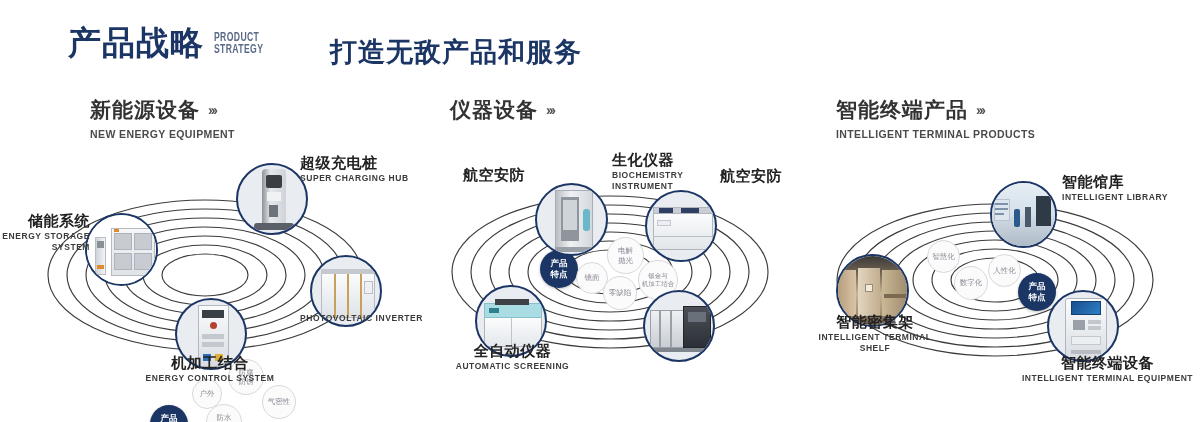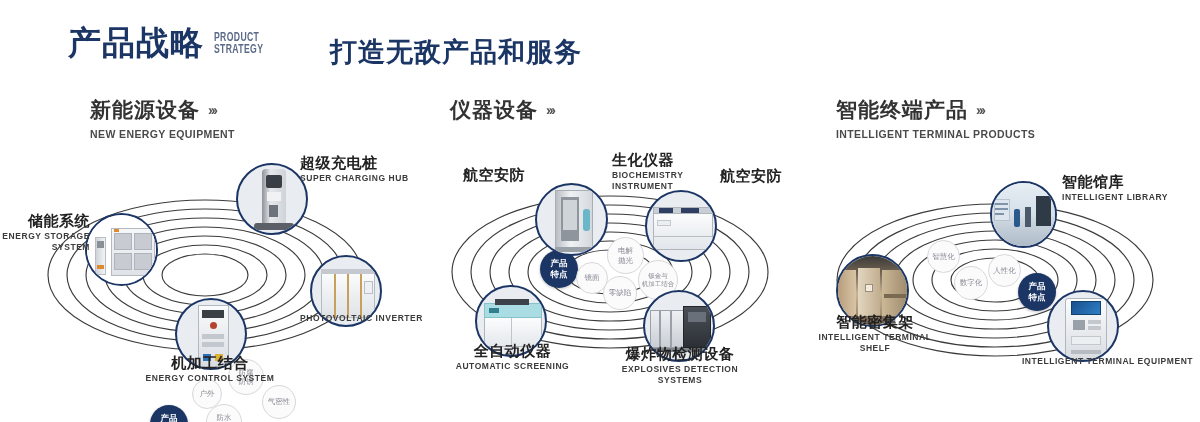--- a/index.html
+++ b/index.html
@@ -248,24 +248,20 @@
     <div class="node" style="left:243px;top:140px;width:72px;height:72px;">
       <div class="art">
         <div class="bx" style="left:5px;top:18px;width:34px;height:38px;background:linear-gradient(180deg,#eef0f3,#c9ced4);border:1px solid #9aa0a7;"></div>
         <div class="bx" style="left:14px;top:18px;width:1.5px;height:38px;background:#9aa0a7;"></div>
         <div class="bx" style="left:25px;top:18px;width:1.5px;height:38px;background:#9aa0a7;"></div>
         <div class="bx" style="left:38px;top:14px;width:28px;height:42px;background:linear-gradient(180deg,#4b5058,#2c3036);border:1px solid #22262b;"></div>
         <div class="bx" style="left:43px;top:20px;width:18px;height:10px;background:#6a7079;"></div>
         <div class="bx" style="left:5px;top:56px;width:61px;height:4px;background:#7f858d;"></div>
       </div>
     </div>
-    <div class="lbl center" style="left:200px;top:196px;width:160px;">
-      <div class="cn">爆炸物检测设备</div>
-      <div class="en">EXPLOSIVES DETECTION SYSTEMS</div>
-    </div>
 
     <div class="node" style="left:75px;top:135px;width:72px;height:72px;">
       <div class="art">
         <div class="bx" style="left:7px;top:30px;width:58px;height:30px;background:linear-gradient(180deg,#fbfcfd,#e4e8ec);border:1px solid #b0b5bc;"></div>
         <div class="bx" style="left:7px;top:16px;width:58px;height:15px;background:#a9dde3;border:1px solid #86c2ca;"></div>
         <div class="bx" style="left:18px;top:12px;width:34px;height:6px;background:#3d4249;"></div>
         <div class="bx" style="left:34px;top:31px;width:1px;height:29px;background:#bfc4ca;"></div>
         <div class="bx" style="left:12px;top:21px;width:10px;height:5px;background:#2f7f8d;"></div>
       </div>
     </div>
@@ -338,17 +334,18 @@
         <div class="bx" style="left:16px;top:6px;width:42px;height:62px;background:linear-gradient(180deg,#fbfcfd,#d9dde2);border:1px solid #b1b6bd;border-radius:3px;"></div>
         <div class="bx" style="left:22px;top:9px;width:30px;height:14px;background:linear-gradient(135deg,#1a4f8f,#2e7fc4);border:1px solid #14406f;"></div>
         <div class="bx" style="left:24px;top:28px;width:12px;height:10px;background:#9aa0a7;"></div>
         <div class="bx" style="left:39px;top:28px;width:13px;height:4px;background:#c3c8ce;"></div>
         <div class="bx" style="left:39px;top:34px;width:13px;height:4px;background:#c3c8ce;"></div>
         <div class="bx" style="left:22px;top:44px;width:30px;height:9px;background:#eceff2;border:1px solid #c3c8ce;"></div>
         <div class="bx" style="left:22px;top:58px;width:30px;height:4px;background:#b7bcc3;"></div>
       </div>
     </div>
     <div class="lbl center" style="left:225px;top:205px;width:185px;">
+      <div class="cn">智能终端设备</div>
       <div class="en">INTELLIGENT TERMINAL EQUIPMENT</div>
     </div>
   </div>
 
 </div>
 
 </body></html>

